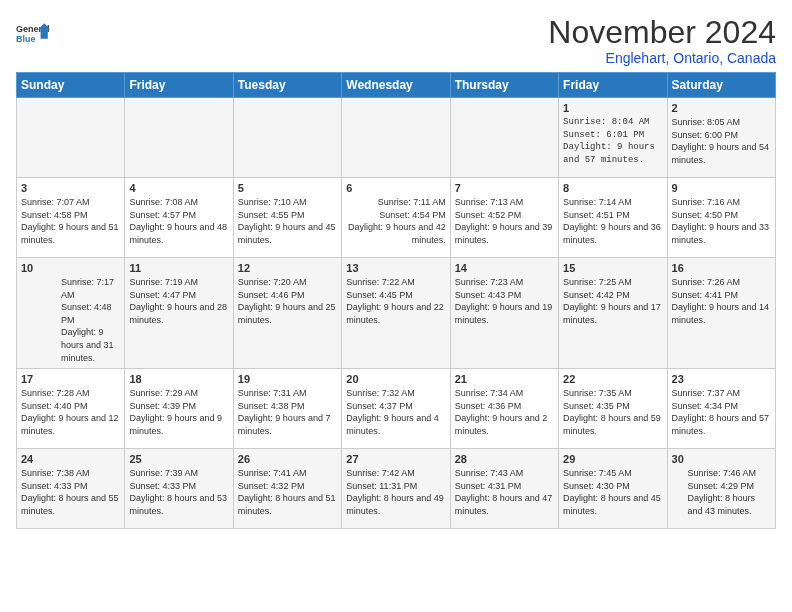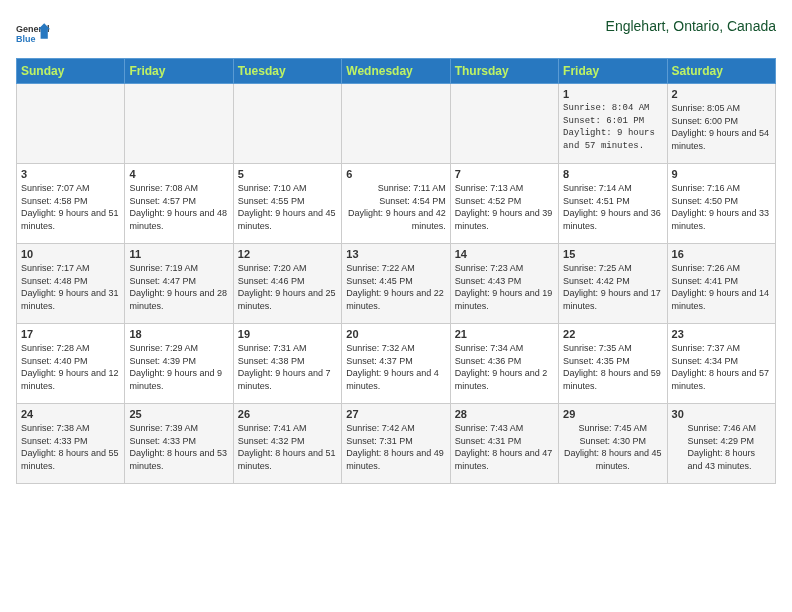--- a/index.html
+++ b/index.html
@@ -29,31 +29,31 @@
       text-align: right;
     }
     .main-title {
       font-size: 32px;
       font-weight: normal;
       color: #333;
       line-height: 1;
     }
     .subtitle {
       font-size: 14px;
-      color: #14532d;
+      color: #1d4ed8;
       margin-top: 2px;
     }
     table {
       width: 100%;
       border-collapse: collapse;
       table-layout: fixed;
     }
     thead tr th {
       background-color: #2878c0;
-      color: #bef264;
+      color: #ffffff;
       font-size: 12px;
       font-weight: bold;
       padding: 5px 4px;
       text-align: left;
       border: 1px solid #5a9bd4;
     }
     tbody tr td {
       vertical-align: top;
       padding: 4px 4px;
       font-size: 9.5px;
@@ -88,20 +88,21 @@
 <div class="container">
   <div class="header-row">
     <div class="logo">
     <svg width="36" height="36" viewBox="0 0 60 40">
       <text x="0" y="17" font-size="15" font-weight="bold" font-family="Arial" fill="#333">General</text>
       <text x="0" y="34" font-size="15" font-weight="bold" font-family="Arial" fill="#2878c0">Blue</text>
       <polygon points="52,2 62,12 58,12 58,28 46,28 46,12 42,12" fill="#2878c0" transform="translate(-5,0)"></polygon>
     </svg>
   </div>
     <div class="title-block">
+      <div class="main-title">November 2024</div>
       <div class="subtitle">Englehart, Ontario, Canada</div>
     </div>
   </div>
 
   <table>
     <thead>
       <tr>
       <th>Sunday</th>
           <th>Friday</th>
           <th>Tuesday</th>
@@ -171,21 +172,21 @@
           <td>
             <span class="day-num">9</span>
             <div class="day-info" style="white-space: pre-line;">Sunrise: 7:16 AM
 Sunset: 4:50 PM
 Daylight: 9 hours and 33 minutes.</div>
           </td>
         </tr>
         <tr>
           <td>
             <span class="day-num">10</span>
-            <div class="day-info" style="white-space: pre-line;">Sunrise: 7:17 AM
+            <div class="day-info" style="white-space: pre-line; margin-left: 40px;">Sunrise: 7:17 AM
 Sunset: 4:48 PM
 Daylight: 9 hours and 31 minutes.</div>
           </td>
           <td>
             <span class="day-num">11</span>
             <div class="day-info" style="white-space: pre-line;">Sunrise: 7:19 AM
 Sunset: 4:47 PM
 Daylight: 9 hours and 28 minutes.</div>
           </td>
           <td>
@@ -278,32 +279,32 @@
           </td>
           <td>
             <span class="day-num">26</span>
             <div class="day-info" style="white-space: pre-line;">Sunrise: 7:41 AM
 Sunset: 4:32 PM
 Daylight: 8 hours and 51 minutes.</div>
           </td>
           <td>
             <span class="day-num">27</span>
             <div class="day-info" style="white-space: pre-line;">Sunrise: 7:42 AM
-Sunset: 7:31 PM
+Sunset: 11:31 PM
 Daylight: 8 hours and 49 minutes.</div>
           </td>
           <td>
             <span class="day-num">28</span>
             <div class="day-info" style="white-space: pre-line;">Sunrise: 7:43 AM
 Sunset: 4:31 PM
 Daylight: 8 hours and 47 minutes.</div>
           </td>
           <td>
             <span class="day-num">29</span>
-            <div class="day-info" style="white-space: pre-line; text-align: center;">Sunrise: 7:45 AM
+            <div class="day-info" style="white-space: pre-line;">Sunrise: 7:45 AM
 Sunset: 4:30 PM
 Daylight: 8 hours and 45 minutes.</div>
           </td>
           <td>
             <span class="day-num">30</span>
             <div class="day-info" style="white-space: pre-line; margin-left: 16px;">Sunrise: 7:46 AM
 Sunset: 4:29 PM
 Daylight: 8 hours and 43 minutes.</div>
           </td>
         </tr>

